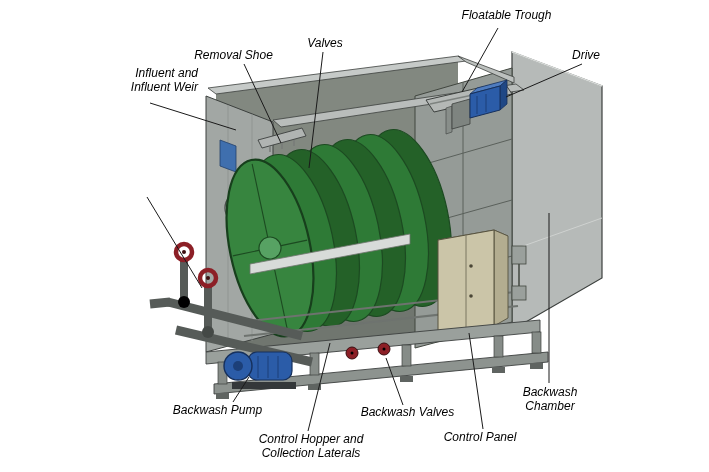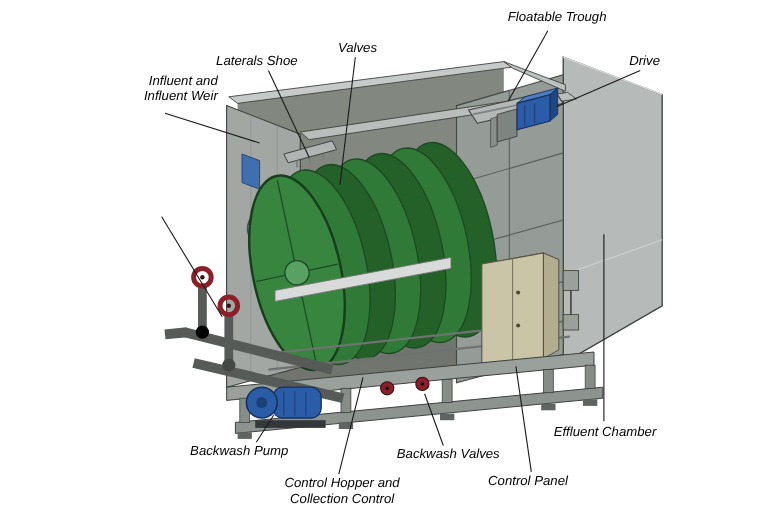--- a/index.html
+++ b/index.html
@@ -188,35 +188,35 @@
   <div class="lbl c" style="left:449px;top:8px;width:115px">
       <span class="ln">Floatable Trough</span>
     </div>
   <div class="lbl c" style="left:566px;top:48px;width:40px">
       <span class="ln">Drive</span>
     </div>
   <div class="lbl c" style="left:303px;top:36px;width:44px">
       <span class="ln">Valves</span>
     </div>
   <div class="lbl c" style="left:186px;top:48px;width:95px">
-      <span class="ln">Laterals Shoe</span>
+      <span class="ln">Removal Shoe</span>
     </div>
   <div class="lbl" style="left:108px;top:66px;width:90px">
     <span class="ln">Influent and</span>
     <span class="ln">Influent Weir</span>
   </div>
   <div class="lbl c" style="left:170px;top:403px;width:95px">
       <span class="ln">Backwash Pump</span>
     </div>
   <div class="lbl c" style="left:250px;top:432px;width:122px">
     <span class="ln">Control Hopper and</span>
-    <span class="ln">Collection Control</span>
+    <span class="ln">Collection Laterals</span>
   </div>
   <div class="lbl c" style="left:360px;top:405px;width:95px">
       <span class="ln">Backwash Valves</span>
     </div>
   <div class="lbl c" style="left:440px;top:430px;width:80px">
       <span class="ln">Control Panel</span>
     </div>
   <div class="lbl c" style="left:500px;top:385px;width:100px">
-      <span class="ln">Effluent Chamber</span>
+      <span class="ln">Backwash Chamber</span>
     </div>
 </div>
 
 </body></html>

